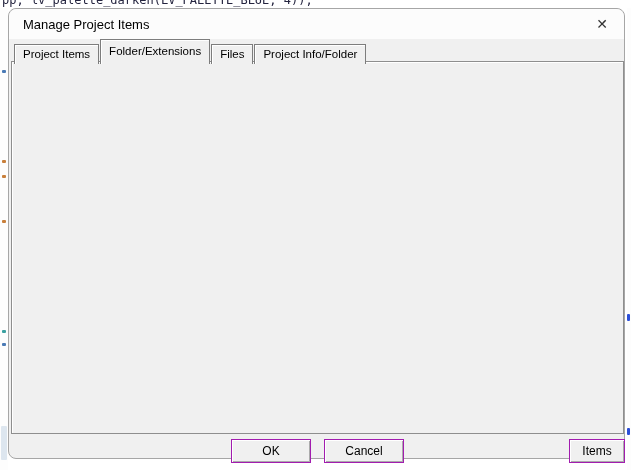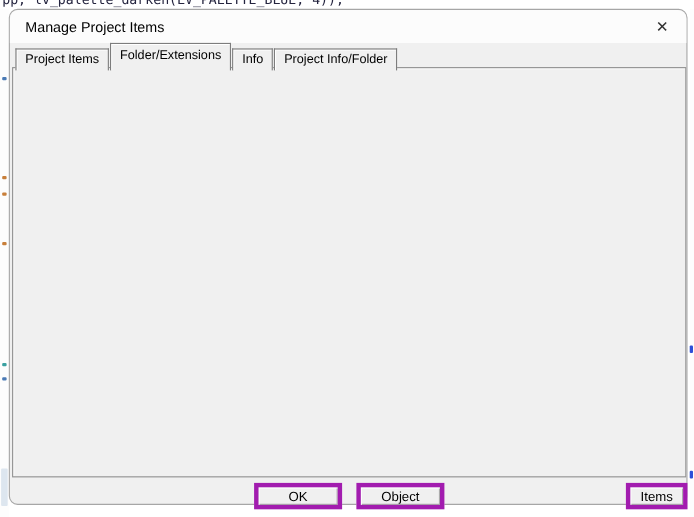--- a/index.html
+++ b/index.html
@@ -41,21 +41,21 @@
        border:1px solid;border-color:#5f5f5f #9a9a9a #9a9a9a #5f5f5f;
        font:12px "Liberation Sans",sans-serif;padding:1px 3px;color:#000;outline:none;}
   .tfield.small{font-size:11px;}
   .tfield.dis{background:#f0f0f0;color:#6e6e6e;}
   .tfield.ro{background:#f2f2f2;color:#000;}
 
   .btn{position:absolute;box-sizing:border-box;background:#f0f0f0;border:1px solid #707070;
        box-shadow:inset 1px 1px 0 #fff,inset -1px -1px 0 #ababab;
        font:12px "Liberation Sans",sans-serif;color:#000;text-align:center;padding:0;}
   .btn.dis{color:#b5b5b5;border-color:#9e9e9e;}
-  .btn.default{border:4px solid #a21caf;}
+  .btn.default{border:1px solid #a21caf;}
 
   .group{position:absolute;box-sizing:border-box;border:1px solid #a2a2a2;
        box-shadow:inset 1px 1px 0 #fff,1px 1px 0 #fff;}
 
   .cb{position:absolute;width:13px;height:13px;box-sizing:border-box;background:#fff;
        border:1px solid;border-color:#6a6a6a #e6e6e6 #e6e6e6 #6a6a6a;}
   .cb.checked::after{content:"";position:absolute;left:2px;top:2px;width:7px;height:4px;
        border-left:2px solid #000;border-bottom:2px solid #000;transform:rotate(-45deg);}
   .cb.dis{background:#f0f0f0;border-color:#ababab #e6e6e6 #e6e6e6 #ababab;}
 </style>
@@ -82,21 +82,21 @@
 <div class="dialog">
 
   <div class="titlebar">
     <span class="title">Manage Project Items</span>
     <span class="close">✕</span>
   </div>
 
   <div class="tabs">
     <span class="tab">Project Items</span>
     <span class="tab active">Folder/Extensions</span>
-    <span class="tab">Info</span>
+    <span class="tab">Files</span>
     <span class="tab">Project Info/Folder</span>
   </div>
 
   <div class="pane"></div>
 
   <span class="lbl" style="left:16px;top:58px;">Development Tool Folders:</span>
 
   <span class="cb dis" style="left:39px;top:84px;"></span>
   <span class="lbl dim" style="left:58px;top:84px;">Use Settings from TOOLS.INI:</span>
 
@@ -150,16 +150,16 @@
   <div class="group" style="left:12px;top:349px;width:587px;height:65px;"></div>
   <span class="cb" style="left:20px;top:357px;"></span>
   <span class="lbl" style="left:39px;top:357px;">Use GCC Compiler (GNU) for ARM projects</span>
   <span class="lbl r" style="left:14px;top:386px;width:55px;">Prefix:</span>
   <input class="tfield dis" style="left: 77px; top: 382px; width: 128px;" disabled="" value="arm-none-eabi-">
   <span class="lbl" style="left:239px;top:386px;">Folder:</span>
   <input class="tfield dis small" style="left: 279px; top: 382px; width: 288px;" disabled="" value="C:\Program Files (x86)\Arm GNU Toolchain arm-none-eabi\">
   <button class="btn" style="left:574px;top:382px;width:22px;height:21px;">...</button>
 
   <button class="btn default" style="left:222px;top:430px;width:80px;height:24px;">OK</button>
-  <button class="btn default" style="left:315px;top:430px;width:80px;height:24px;">Object</button>
+  <button class="btn default" style="left:315px;top:430px;width:80px;height:24px;">Cancel</button>
   <button class="btn default" style="left:560px;top:430px;width:56px;height:24px;">Items</button>
 
 </div>
 
 </body></html>

